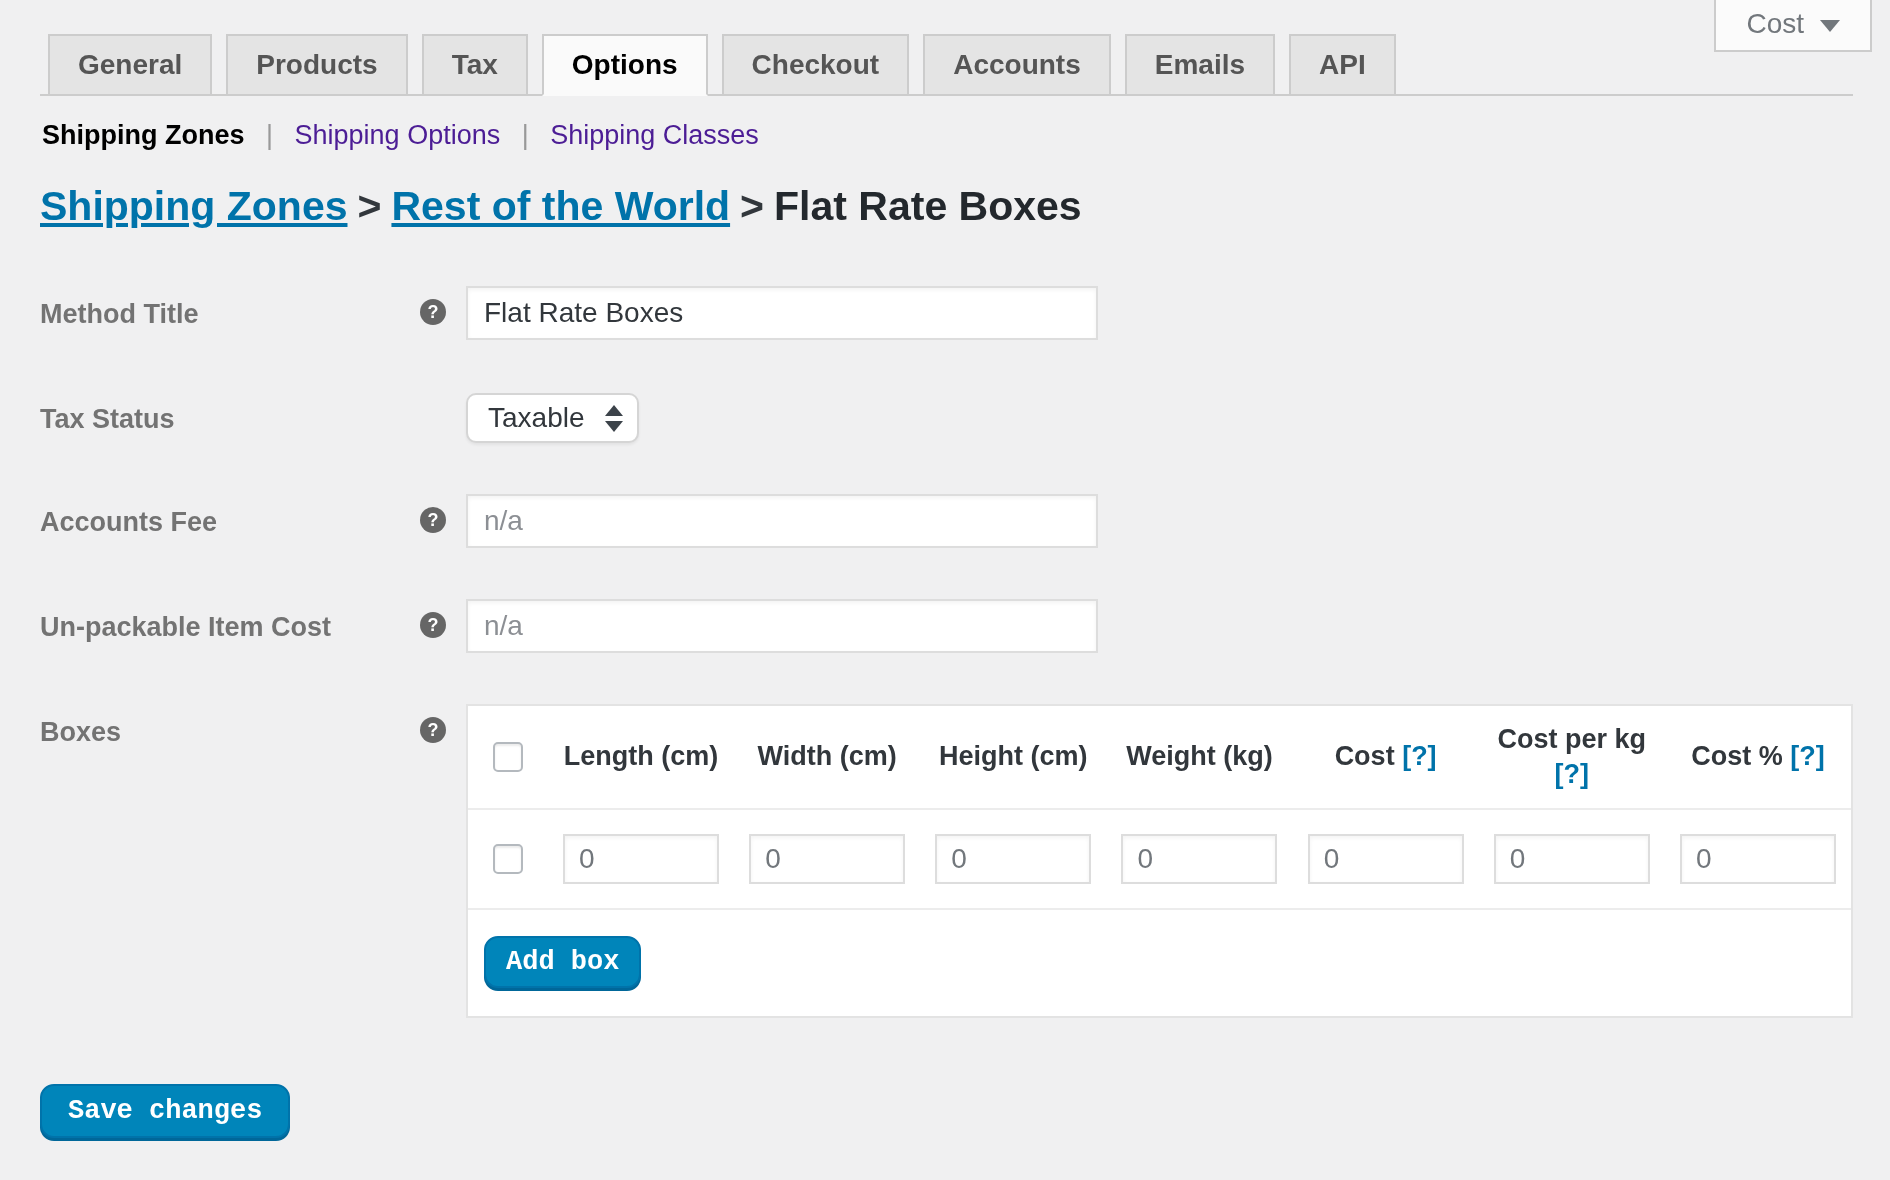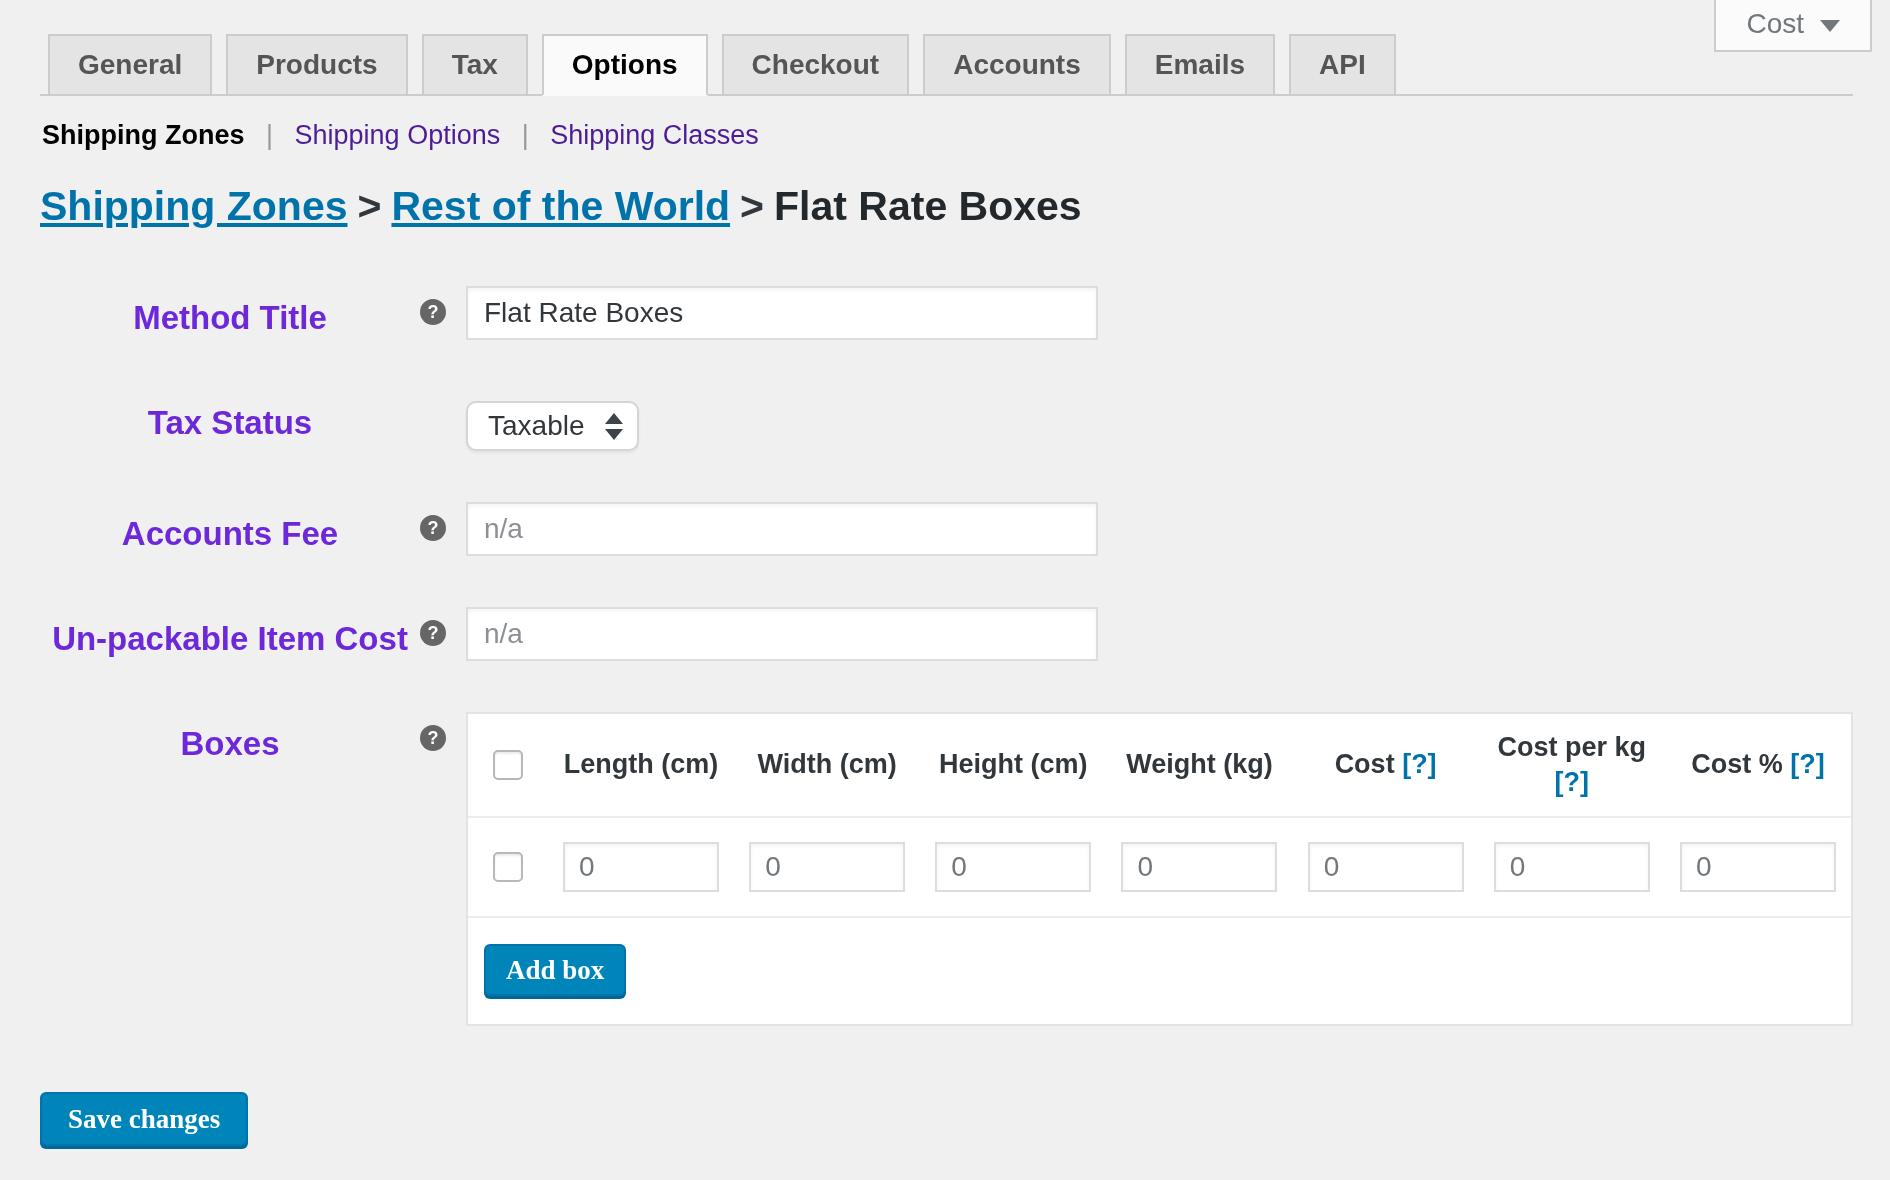--- a/index.html
+++ b/index.html
@@ -79,23 +79,22 @@
     text-decoration: underline;
     cursor: pointer;
   }
   .breadcrumb .crumb-sep { color: #32373c; font-weight: bold; margin: 0 10px; }
 
   
   .form { margin: 56px 37px 0 40px; }
   .form-row { display: flex; margin-bottom: 51px; }
   .row-label {
     width: 380px; flex: 0 0 380px;
-    font-size: 33px; font-weight: bold; color: #6d28d9;
+    font-size: 27px; font-weight: bold; color: #737373;
     padding-top: 13px;
-    text-align: center;
   }
   .row-control { display: flex; align-items: flex-start; flex: 1 1 auto; }
   .help-tip {
     width: 26px; height: 26px; flex: 0 0 26px;
     background: #666;
     color: #fff;
     border-radius: 50%;
     font-size: 18px; font-weight: bold;
     display: flex; align-items: center; justify-content: center;
     margin: 13px 20px 0 0;
@@ -119,21 +118,21 @@
   .select {
     display: inline-flex; align-items: center; gap: 20px;
     height: 50px;
     background: #fff;
     border: 2px solid #d5d5d5;
     border-radius: 10px;
     box-shadow: 0 2px 3px rgba(0,0,0,.06);
     padding: 0 14px 0 20px;
     font-size: 28px; color: #32373c;
     cursor: pointer;
-    margin-top: 10px;
+    margin-top: 2px;
   }
   .select-arrows { display: flex; flex-direction: column; gap: 5px; }
   .arrow-up {
     width: 0; height: 0;
     border-left: 9px solid transparent; border-right: 9px solid transparent;
     border-bottom: 11px solid #3c434a;
   }
   .arrow-down {
     width: 0; height: 0;
     border-left: 9px solid transparent; border-right: 9px solid transparent;
@@ -183,23 +182,23 @@
     outline: none;
   }
   .btable-footer {
     padding: 26px 0 28px 16px;
     display: flex; align-items: center; gap: 10px;
   }
 
   .btn {
     display: inline-flex; align-items: center; justify-content: center;
     height: 52px;
-    font-family: Liberation Serif, serif;
+    font-family: Liberation Mono, monospace;
     font-size: 27px;
-    border-radius: 6px;
+    border-radius: 14px;
     cursor: pointer;
     white-space: nowrap;
   }
   .btn-primary {
     background: #0085ba;
     border: 2px solid #0073aa;
     box-shadow: 0 3px 0 #006799;
     color: #fff;
     font-weight: bold;
     padding: 0 20px;

